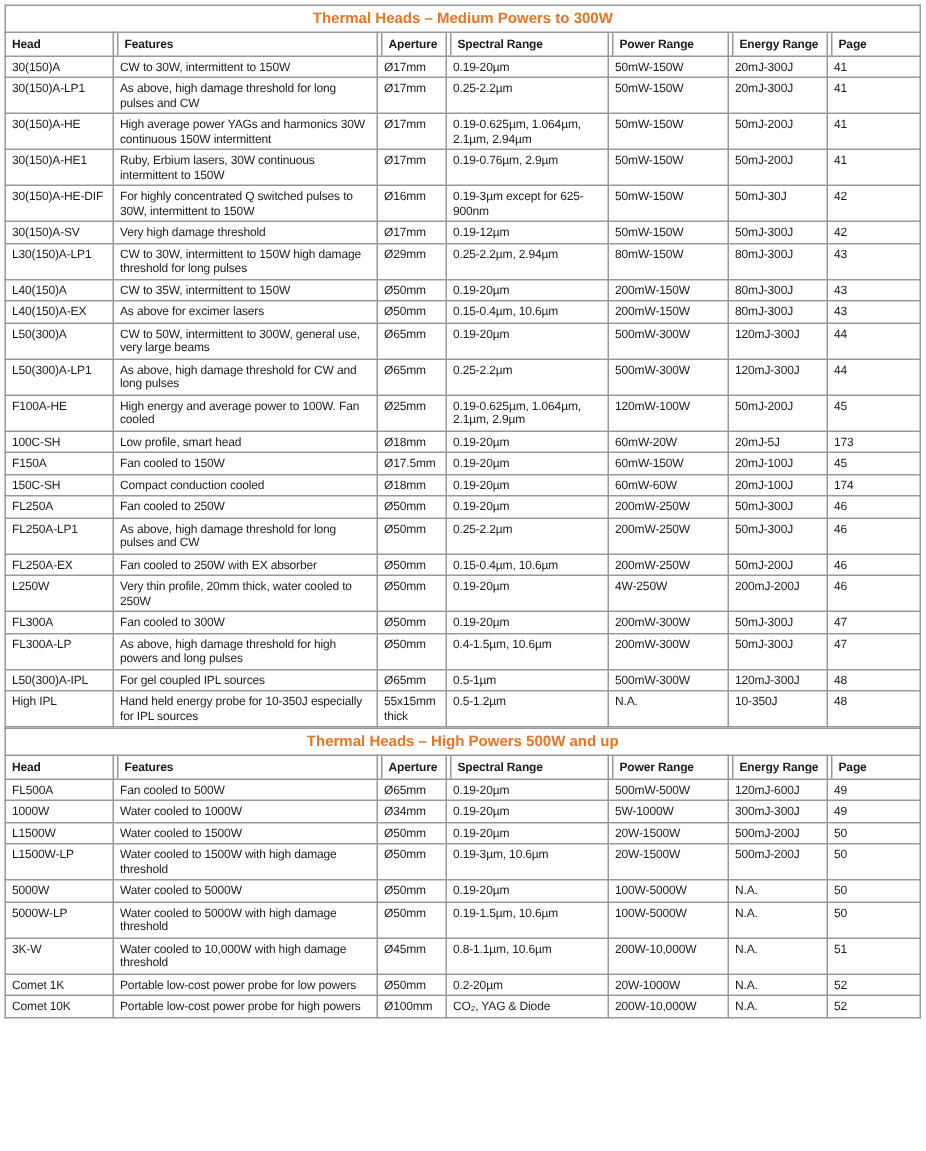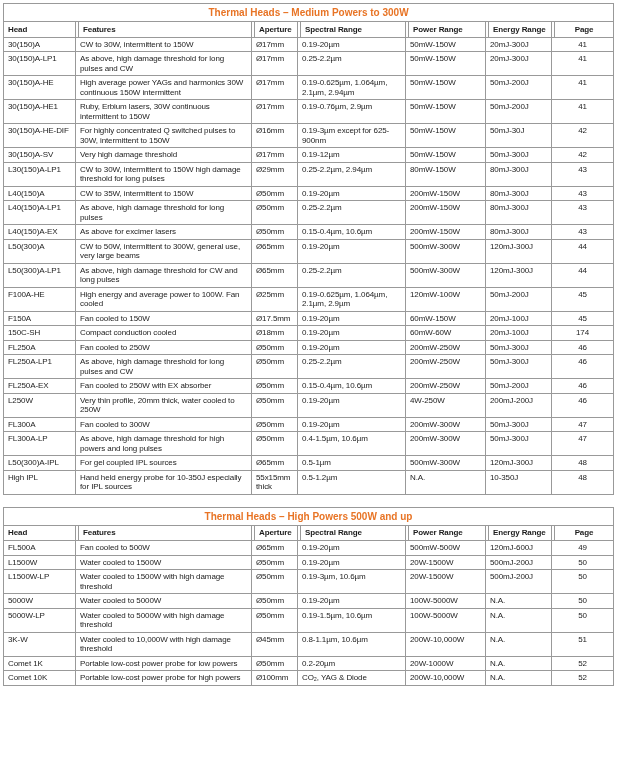--- a/index.html
+++ b/index.html
@@ -14,21 +14,20 @@
     padding: 3px;
   }
   table.products {
     border-collapse: collapse;
     table-layout: fixed;
     width: 610px;
     color: #1c1c1c;
     border: 1px solid #7d7d7d;
   }
   table.products + table.products {
-    margin-top: 12px;
   }
   table.products td,
   table.products th {
     border: 1px solid #999999;
     padding: 2px 4px;
     font-size: 8px;
     line-height: 9.5px;
     vertical-align: top;
     text-align: left;
     letter-spacing: -0.1px;
@@ -49,21 +48,21 @@
   table.products td.title-cell {
     color: #e87425;
     font-weight: bold;
     font-size: 10px;
     line-height: 11px;
     text-align: center;
     padding: 3px 2px;
     letter-spacing: 0;
   }
   table.products .page-col {
-    text-align: center;
+    text-align: left;
   }
   table.products td.head-col {
     white-space: nowrap;
   }
 </style>
 </head>
 <body>
 
 <div class="catalog">
 
@@ -156,29 +155,20 @@
         <tr>
           <td class="head-col">L40(150)A</td>
           <td>CW to 35W, intermittent to 150W</td>
           <td>Ø50mm</td>
           <td>0.19-20µm</td>
           <td>200mW-150W</td>
           <td>80mJ-300J</td>
           <td class="page-col">43</td>
         </tr>
         <tr>
-          <td class="head-col">L40(150)A-LP1</td>
-          <td>As above, high damage threshold for long pulses</td>
-          <td>Ø50mm</td>
-          <td>0.25-2.2µm</td>
-          <td>200mW-150W</td>
-          <td>80mJ-300J</td>
-          <td class="page-col">43</td>
-        </tr>
-        <tr>
           <td class="head-col">L40(150)A-EX</td>
           <td>As above for excimer lasers</td>
           <td>Ø50mm</td>
           <td>0.15-0.4µm, 10.6µm</td>
           <td>200mW-150W</td>
           <td>80mJ-300J</td>
           <td class="page-col">43</td>
         </tr>
         <tr>
           <td class="head-col">L50(300)A</td>
@@ -199,20 +189,29 @@
           <td class="page-col">44</td>
         </tr>
         <tr>
           <td class="head-col">F100A-HE</td>
           <td>High energy and average power to 100W. Fan cooled</td>
           <td>Ø25mm</td>
           <td>0.19-0.625µm, 1.064µm, 2.1µm, 2.9µm</td>
           <td>120mW-100W</td>
           <td>50mJ-200J</td>
           <td class="page-col">45</td>
+        </tr>
+        <tr>
+          <td class="head-col">100C-SH</td>
+          <td>Low profile, smart head</td>
+          <td>Ø18mm</td>
+          <td>0.19-20µm</td>
+          <td>60mW-20W</td>
+          <td>20mJ-5J</td>
+          <td class="page-col">173</td>
         </tr>
         <tr>
           <td class="head-col">F150A</td>
           <td>Fan cooled to 150W</td>
           <td>Ø17.5mm</td>
           <td>0.19-20µm</td>
           <td>60mW-150W</td>
           <td>20mJ-100J</td>
           <td class="page-col">45</td>
         </tr>
@@ -326,20 +325,29 @@
         <tr>
           <td class="head-col">FL500A</td>
           <td>Fan cooled to 500W</td>
           <td>Ø65mm</td>
           <td>0.19-20µm</td>
           <td>500mW-500W</td>
           <td>120mJ-600J</td>
           <td class="page-col">49</td>
         </tr>
         <tr>
+          <td class="head-col">1000W</td>
+          <td>Water cooled to 1000W</td>
+          <td>Ø34mm</td>
+          <td>0.19-20µm</td>
+          <td>5W-1000W</td>
+          <td>300mJ-300J</td>
+          <td class="page-col">49</td>
+        </tr>
+        <tr>
           <td class="head-col">L1500W</td>
           <td>Water cooled to 1500W</td>
           <td>Ø50mm</td>
           <td>0.19-20µm</td>
           <td>20W-1500W</td>
           <td>500mJ-200J</td>
           <td class="page-col">50</td>
         </tr>
         <tr>
           <td class="head-col">L1500W-LP</td>

